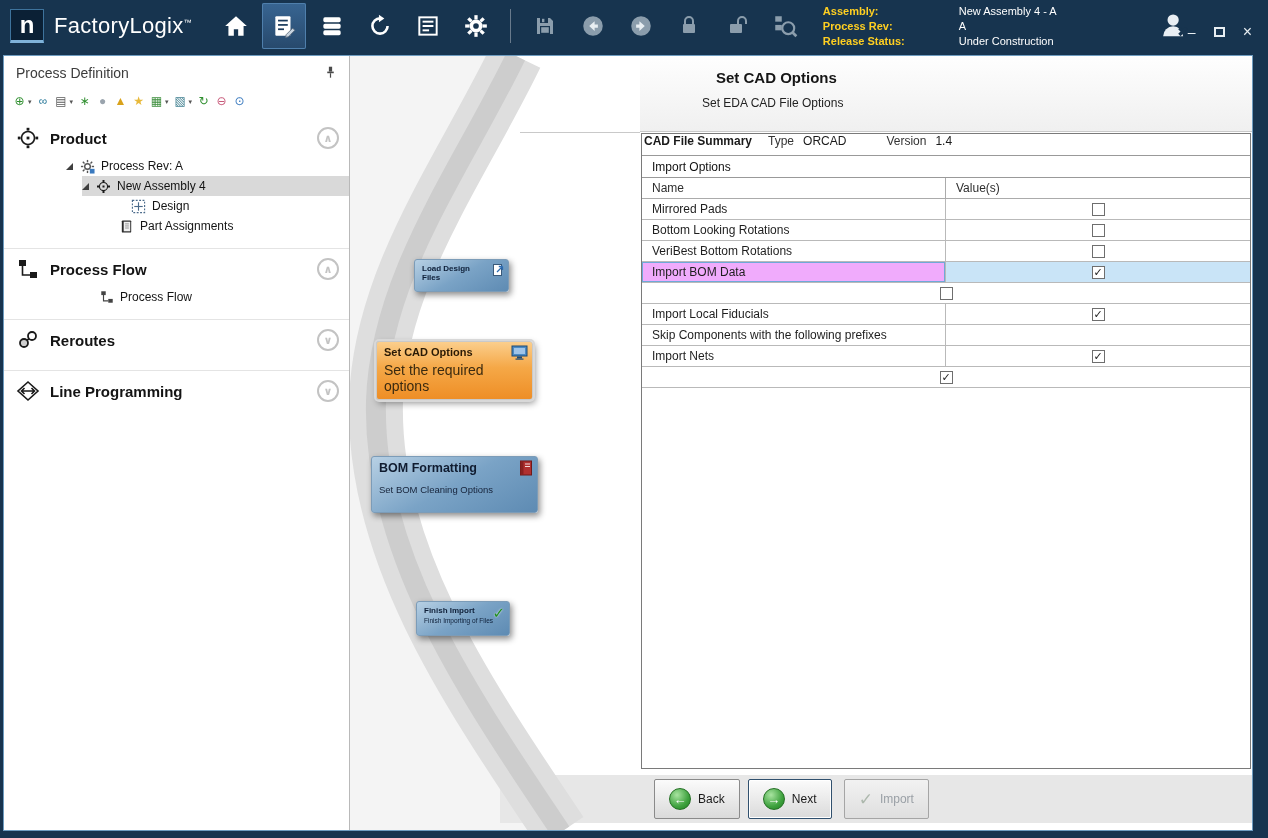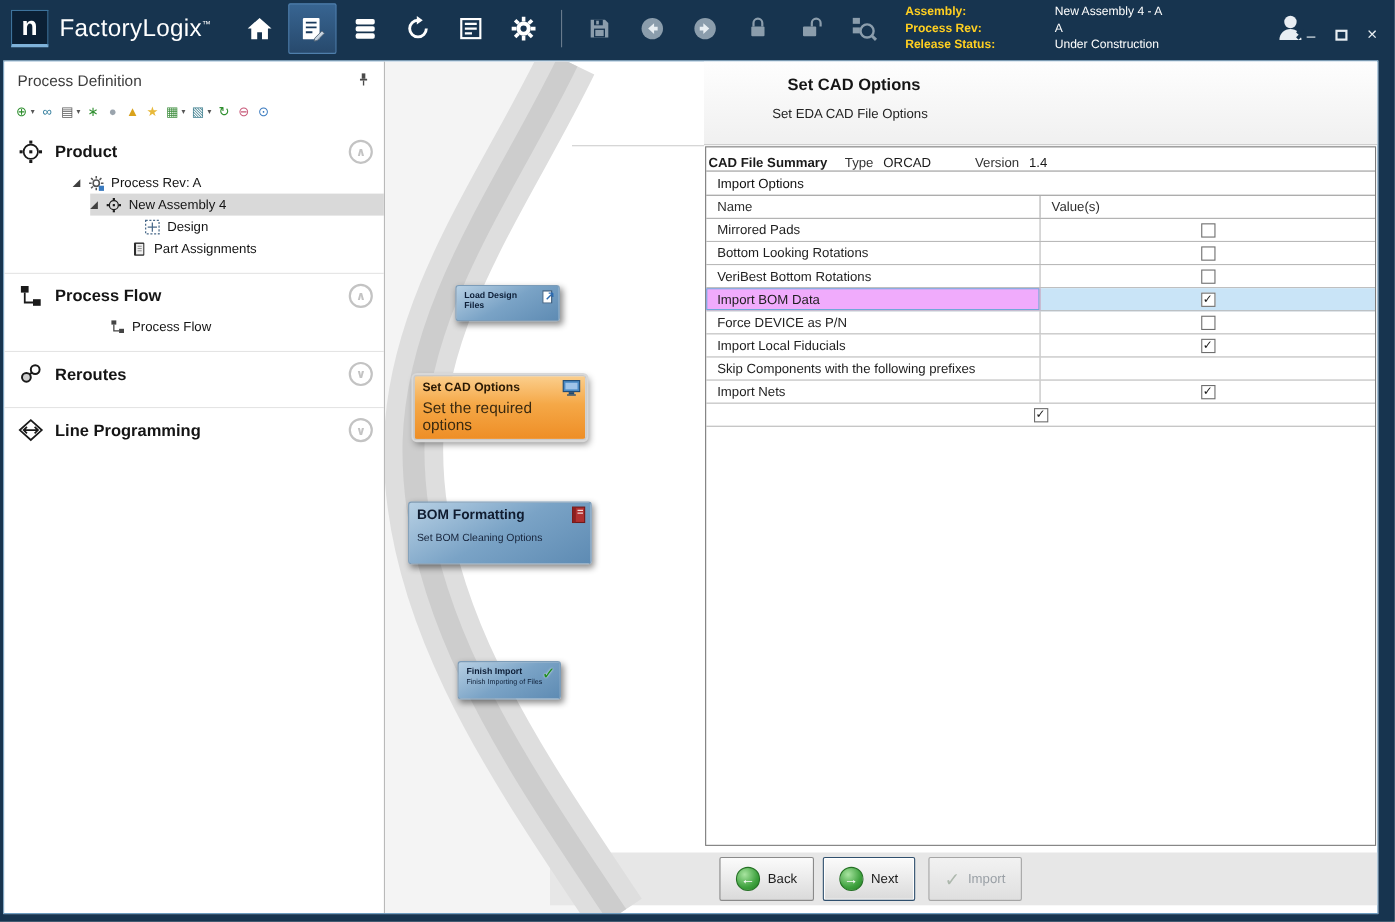--- a/index.html
+++ b/index.html
@@ -73,21 +73,21 @@
   .card-finish .sub { font-size:6.5px; margin-top:2px; }
   .card-icon { position:absolute; top:3px; right:4px; line-height:1; }
   .finish-check { font-size:15px; font-weight:bold; color:#1E8E1E; text-shadow:0 0 2px #fff; }
 
   
   .main-panel { position:absolute; left:636px; top:0; right:0; height:100%; background:#fff; }
   .main-header { position:absolute; left:0; top:0; right:0; height:76px; background:linear-gradient(#FEFEFE,#F0F0F0); border-bottom:1px solid #C9C9C9; }
   .main-title { position:absolute; left:76px; top:13px; font-size:15px; font-weight:bold; color:#151515; }
   .main-subtitle { position:absolute; left:62px; top:40px; font-size:12px; color:#232323; }
   .content-box { position:absolute; left:1px; top:77px; width:610px; height:636px; border:1px solid #7A7A7A; background:#fff; }
-  .summary-row { height:22px; display:flex; align-items:flex-end; border-bottom:1px solid #999; font-size:12px; color:#1a1a1a; }
+  .summary-row { height:22px; display:flex; align-items:flex-start; border-bottom:1px solid #999; font-size:12px; color:#1a1a1a; }
   .sum-label { font-weight:bold; margin-left:2px; }
   .sum-key { margin-left:16px; color:#333; }
   .sum-val { margin-left:9px; color:#1a1a1a; }
   .sum-key.ver { margin-left:40px; }
   .options-header { height:22px; display:flex; align-items:center; padding-left:10px; border-bottom:1px solid #999; font-size:12px; color:#111; }
   .table-header { display:flex; height:21px; border-bottom:1px solid #ABABAB; font-size:12px; color:#2E2E2E; }
   .col-name { width:304px; padding-left:10px; border-right:1px solid #ABABAB; display:flex; align-items:center; }
   .col-value { flex:1; padding-left:10px; display:flex; align-items:center; }
   .opt-row { display:flex; height:21px; border-bottom:1px solid #B9B9B9; font-size:12px; color:#1E1E1E; cursor:pointer; }
   .opt-name { width:304px; padding-left:10px; border-right:1px solid #B9B9B9; display:flex; align-items:center; white-space:nowrap; }
@@ -502,21 +502,20 @@
               <span class="checkbox"></span>
             </div>
           </div>
           <div class="opt-row selected">
             <div class="opt-name">Import BOM Data</div>
             <div class="opt-value">
               <span class="checkbox checked">✓</span>
             </div>
           </div>
           <div class="opt-row">
-            <div class="opt-name">Force DEVICE as P/N</div>
             <div class="opt-value">
               <span class="checkbox"></span>
             </div>
           </div>
           <div class="opt-row">
             <div class="opt-name">Import Local Fiducials</div>
             <div class="opt-value">
               <span class="checkbox checked">✓</span>
             </div>
           </div>

